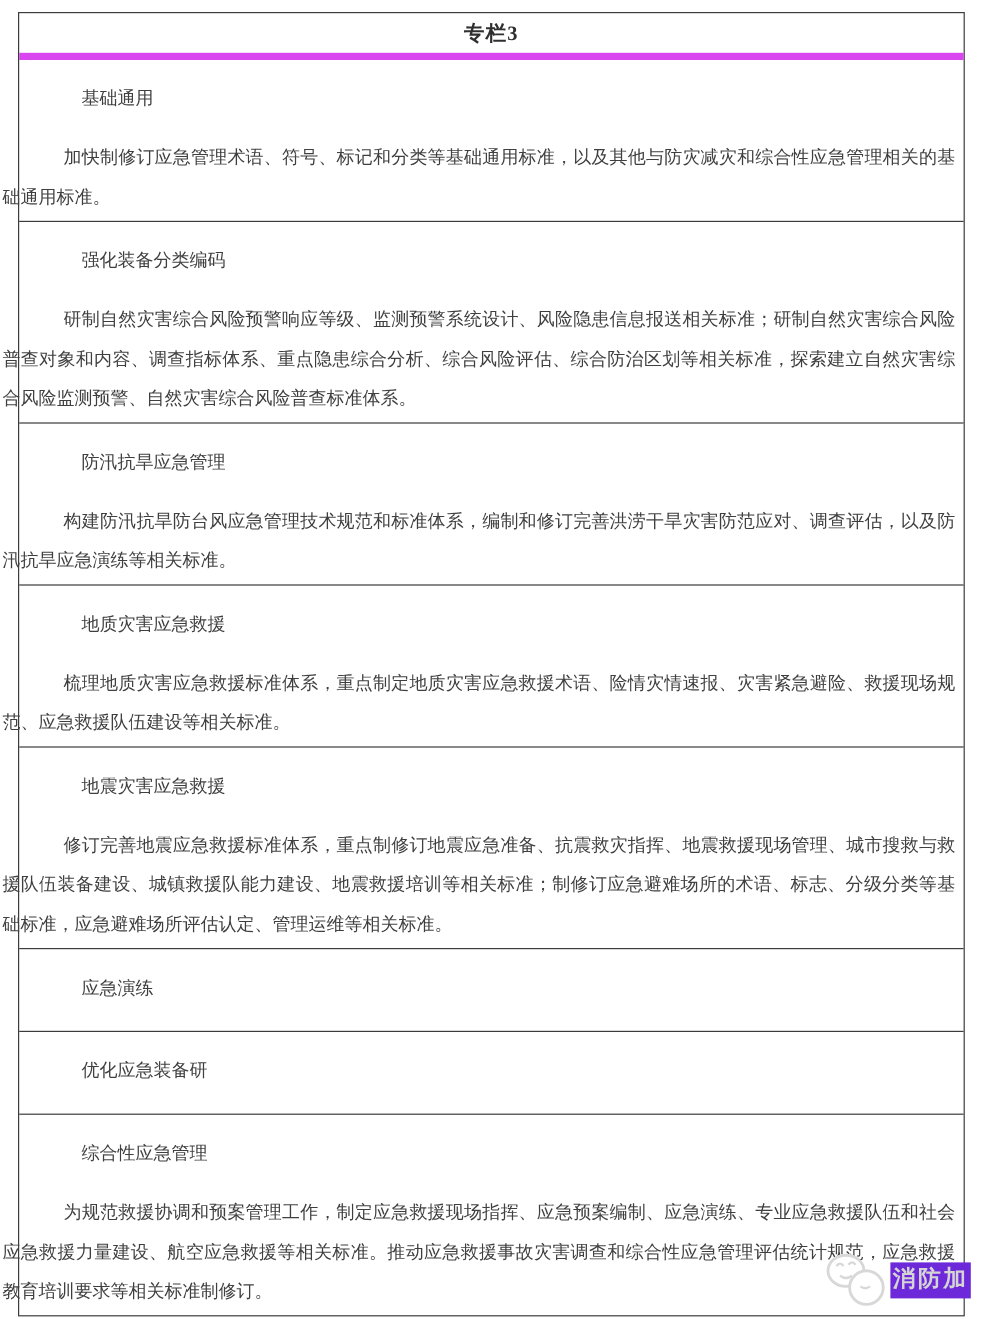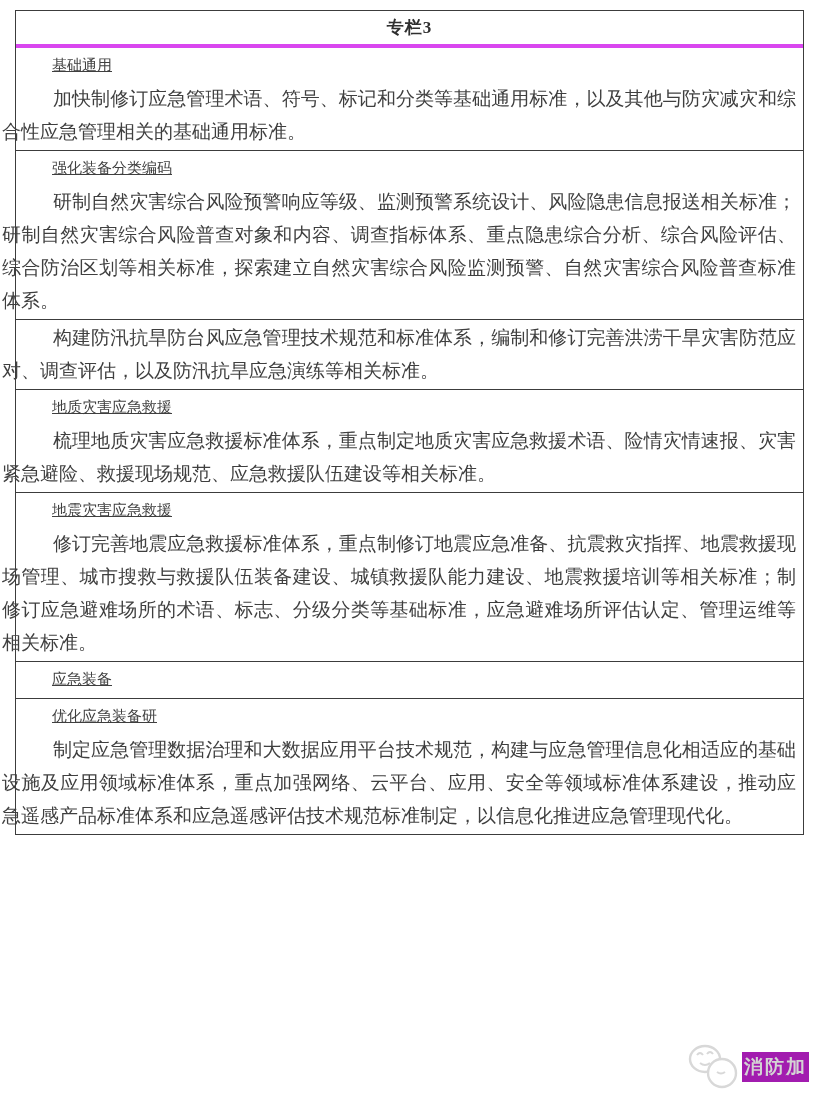--- a/index.html
+++ b/index.html
@@ -7,42 +7,41 @@
     width:819px;height:1099px;position:relative;background:#ffffff;
     font-family:"Liberation Serif", serif;
     color:#3f3f3f;overflow:hidden;
   }
   .doc-table{
     position:absolute;left:15px;top:10px;width:787px;
     border:1px solid #3c3c3c;background:transparent;
   }
   .title-row{
     height:33px;display:flex;align-items:center;justify-content:center;
-    gap:28px;border-bottom:4px solid #d946ef;
+    gap:28px;border-bottom:6px solid #d946ef;
     font-weight:bold;font-size:17px;color:#2f2f2f;letter-spacing:1px;
   }
   .section{border-bottom:1px solid #3c3c3c;padding:1px 0 2px 0;}
   .section:last-child{border-bottom:none;}
   .section-heading{
-    margin:0;padding-left:36px;font-size:15px;line-height:33px;
+    margin:16px;padding-left:36px;font-size:15px;line-height:33px;
     white-space:nowrap;
-    text-decoration:underline;
   }
   .section-body{
     margin:0 0 0 -14px;width:794px;
-    font-size:19px;line-height:33px;
+    font-size:15px;line-height:33px;
     text-indent:51px;text-align:justify;
   }
   .watermark{
     position:absolute;left:684px;top:1042px;height:50px;
     display:flex;align-items:center;z-index:5;
   }
   .watermark-text{
     font-size:19px;letter-spacing:2px;color:#d4d4d4;font-weight:bold;
-    background:#a21caf;padding:4px 2px;line-height:1.2;
+    background:#6d28d9;padding:4px 2px;line-height:1.2;
   }
   .mascot{display:block;}
 </style>
 </head>
 <body>
 
 <div class="doc-table">
 
   <div class="title-row">
     <span>专栏3</span>
@@ -52,42 +51,46 @@
     <p class="section-heading">基础通用</p>
     <p class="section-body">加快制修订应急管理术语、符号、标记和分类等基础通用标准，以及其他与防灾减灾和综合性应急管理相关的基础通用标准。</p>
   </div>
 
   <div class="section">
     <p class="section-heading">强化装备分类编码</p>
     <p class="section-body">研制自然灾害综合风险预警响应等级、监测预警系统设计、风险隐患信息报送相关标准；研制自然灾害综合风险普查对象和内容、调查指标体系、重点隐患综合分析、综合风险评估、综合防治区划等相关标准，探索建立自然灾害综合风险监测预警、自然灾害综合风险普查标准体系。</p>
   </div>
 
   <div class="section">
+    <p class="section-heading">防汛抗旱应急管理</p>
     <p class="section-body">构建防汛抗旱防台风应急管理技术规范和标准体系，编制和修订完善洪涝干旱灾害防范应对、调查评估，以及防汛抗旱应急演练等相关标准。</p>
   </div>
 
   <div class="section">
     <p class="section-heading">地质灾害应急救援</p>
     <p class="section-body">梳理地质灾害应急救援标准体系，重点制定地质灾害应急救援术语、险情灾情速报、灾害紧急避险、救援现场规范、应急救援队伍建设等相关标准。</p>
   </div>
 
   <div class="section">
     <p class="section-heading">地震灾害应急救援</p>
     <p class="section-body">修订完善地震应急救援标准体系，重点制修订地震应急准备、抗震救灾指挥、地震救援现场管理、城市搜救与救援队伍装备建设、城镇救援队能力建设、地震救援培训等相关标准；制修订应急避难场所的术语、标志、分级分类等基础标准，应急避难场所评估认定、管理运维等相关标准。</p>
   </div>
 
   <div class="section">
-    <p class="section-heading">应急装备</p>
+    <p class="section-heading">应急演练</p>
   </div>
 
   <div class="section">
     <p class="section-heading">优化应急装备研</p>
-    <p class="section-body">制定应急管理数据治理和大数据应用平台技术规范，构建与应急管理信息化相适应的基础设施及应用领域标准体系，重点加强网络、云平台、应用、安全等领域标准体系建设，推动应急遥感产品标准体系和应急遥感评估技术规范标准制定，以信息化推进应急管理现代化。</p>
   </div>
 
+  <div class="section">
+    <p class="section-heading">综合性应急管理</p>
+    <p class="section-body">为规范救援协调和预案管理工作，制定应急救援现场指挥、应急预案编制、应急演练、专业应急救援队伍和社会应急救援力量建设、航空应急救援等相关标准。推动应急救援事故灾害调查和综合性应急管理评估统计规范，应急救援教育培训要求等相关标准制修订。</p>
+  </div>
 
 </div>
 
 <div class="watermark">
   <svg class="mascot" width="58" height="50" viewBox="0 0 58 50" xmlns="http://www.w3.org/2000/svg">
     <ellipse cx="21" cy="17" rx="15" ry="13" fill="#ffffff" stroke="#d8d8d8" stroke-width="2.4"></ellipse>
     <circle cx="38" cy="31" r="14" fill="#ffffff" stroke="#d8d8d8" stroke-width="2.4"></circle>
     <path d="M13 13 q3 -4 6 0" fill="none" stroke="#d8d8d8" stroke-width="2"></path>
     <path d="M23 12 q3 -4 6 0" fill="none" stroke="#d8d8d8" stroke-width="2"></path>
     <path d="M16 21 q5 4 10 0" fill="none" stroke="#d8d8d8" stroke-width="2"></path>

